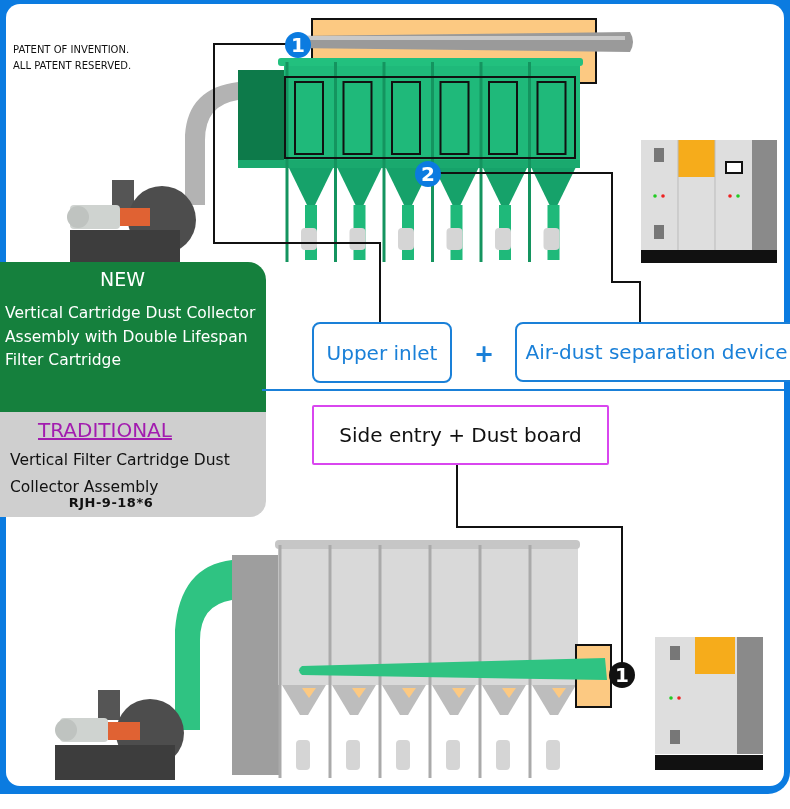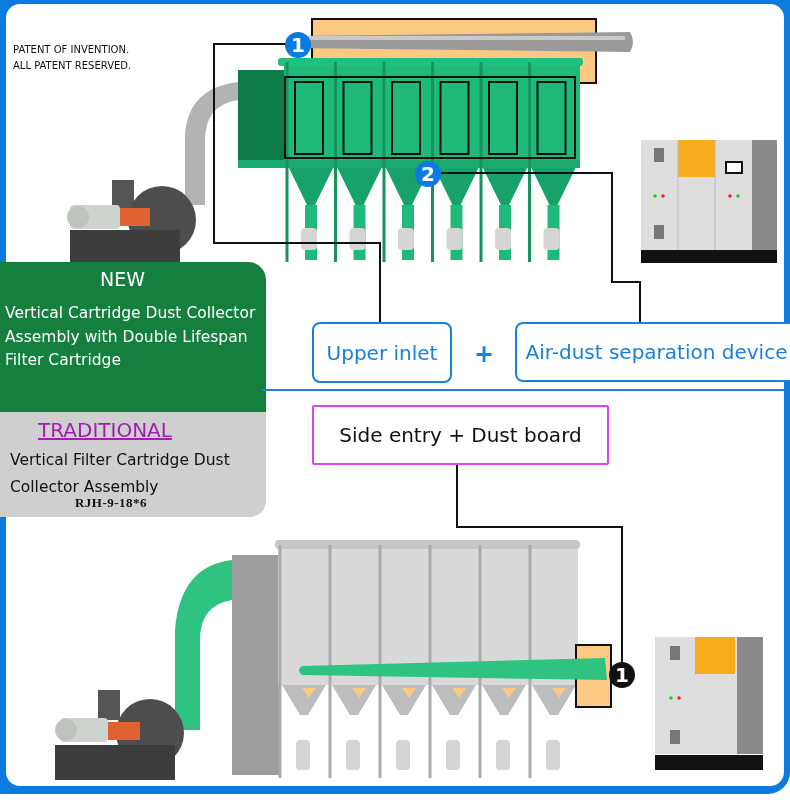--- a/index.html
+++ b/index.html
@@ -8,21 +8,21 @@
   .inner{position:absolute;left:6px;top:4px;width:778px;height:782px;background:#fff;border-radius:14px 14px 14px 14px;overflow:hidden;}
   .patent{position:absolute;left:13px;top:10px;font-size:10px;line-height:16px;color:#111;margin-top:32px;}
   .divider{position:absolute;left:262px;top:389px;width:522px;height:2px;background:#1a80d8;}
   .panel-new{position:absolute;left:0;top:262px;width:266px;height:150px;background:#15803d;border-radius:0 18px 0 0;}
   .panel-trad{position:absolute;left:0;top:395px;width:266px;height:122px;background:#cfcfcf;border-radius:0 0 16px 0;}
   .new-title{position:absolute;left:0;width:245px;top:6px;text-align:center;color:#fff;font-size:19px;}
   .new-desc{position:absolute;left:5px;top:40px;color:#fff;font-size:15.5px;line-height:23.5px;width:262px;}
   .new-model{position:absolute;left:0;width:245px;top:128px;text-align:center;color:#fff;font-size:13px;font-weight:bold;letter-spacing:0.5px;}
   .trad-title{position:absolute;left:38px;top:23px;color:#a21caf;font-size:20px;text-decoration:underline;}
   .trad-desc{position:absolute;left:10px;top:52px;color:#111;font-size:15.5px;line-height:27px;width:252px;}
-  .trad-model{position:absolute;left:0;width:222px;top:100px;text-align:center;color:#111;font-size:13px;font-weight:bold;letter-spacing:0.5px;font-family:Liberation Serif, serif;}
+  .trad-model{position:absolute;left:0;width:222px;top:100px;text-align:center;color:#111;font-size:13px;font-weight:bold;letter-spacing:0.5px;}
   .callout{position:absolute;border:2px solid #1a80d8;border-radius:8px;color:#1a80d8;text-align:center;font-size:20px;background:#fff;box-sizing:border-box;display:flex;align-items:center;justify-content:center;}
   .callout-black{position:absolute;border:2px solid #d946ef;border-radius:2px;color:#111;text-align:center;font-size:20px;background:#fff;box-sizing:border-box;display:flex;align-items:center;justify-content:center;}
   .plus{position:absolute;color:#1a80d8;font-size:24px;font-weight:bold;}
   .badge{position:absolute;width:26px;height:26px;border-radius:50%;color:#fff;font-size:20px;font-weight:bold;text-align:center;line-height:26px;}
   svg{position:absolute;left:0;top:0;}
 </style>
 </head>
 <body>
 
 <div class="frame"></div>

